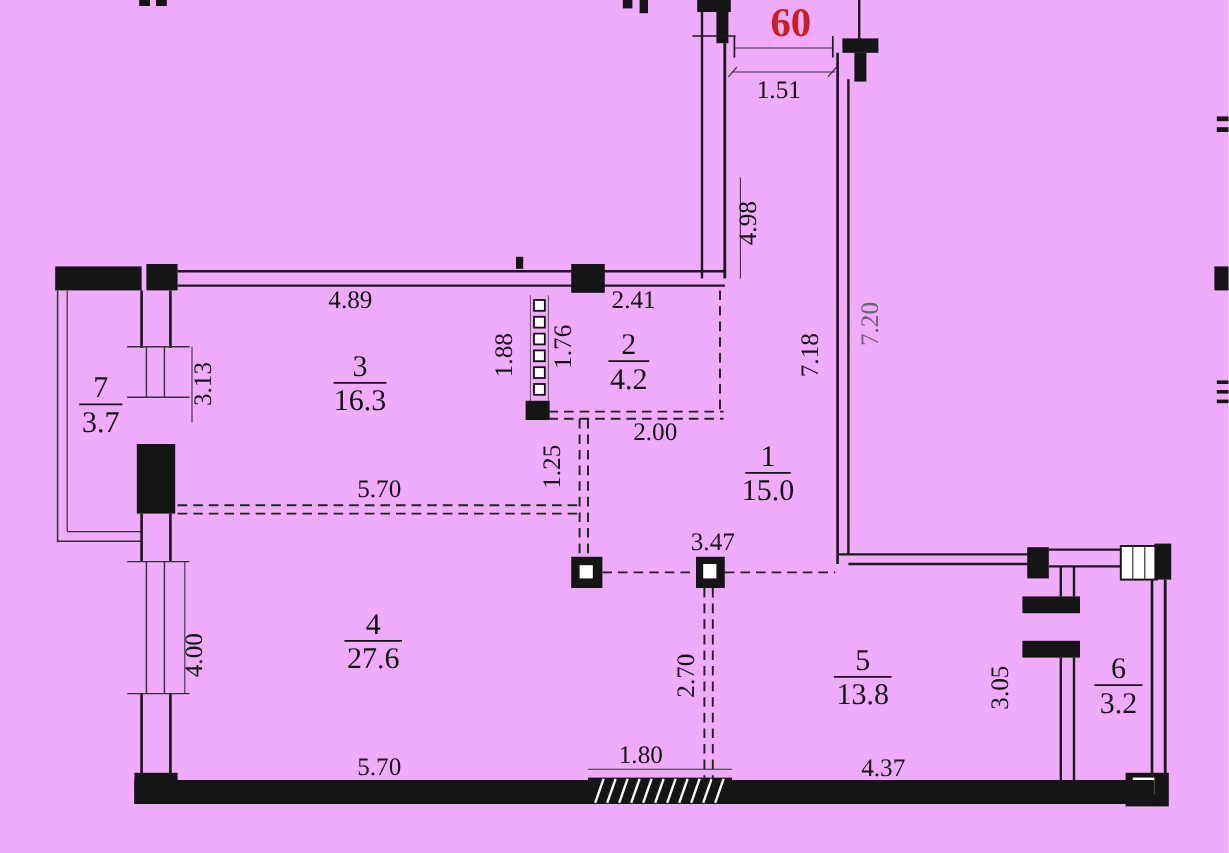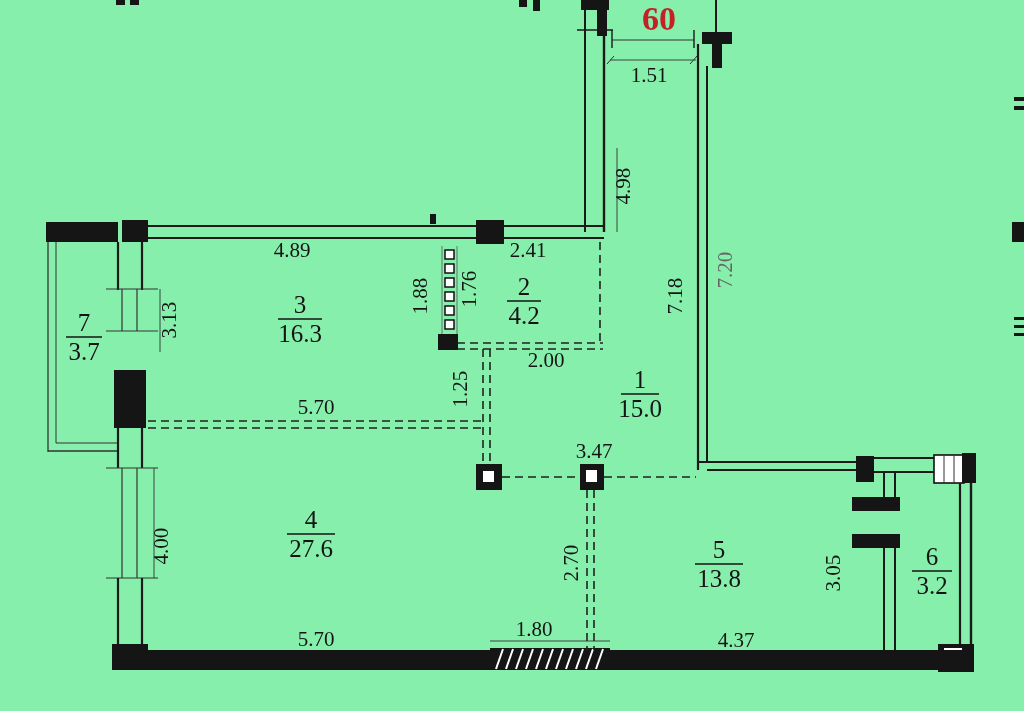--- a/index.html
+++ b/index.html
@@ -4,21 +4,21 @@
 <style>
   html, body {
     margin: 0;
     padding: 0;
     background: #ffffff;
   }
   .plan-canvas {
     position: relative;
     width: 1024px;
     height: 711px;
-    background: #86efac;
+    background: #f0abfc;
     overflow: hidden;
   }
   svg { display: block; }
   .wall { fill: #151515; }
   .wline { stroke: #1a1a1a; fill: none; }
   .thin  { stroke: #333; fill: none; }
   .dash  { stroke: #222; stroke-width: 1.6; stroke-dasharray: 8 5; fill: none; }
   .dim-text {
     font-family: "Liberation Serif", "DejaVu Serif", serif;
     font-size: 21px;

